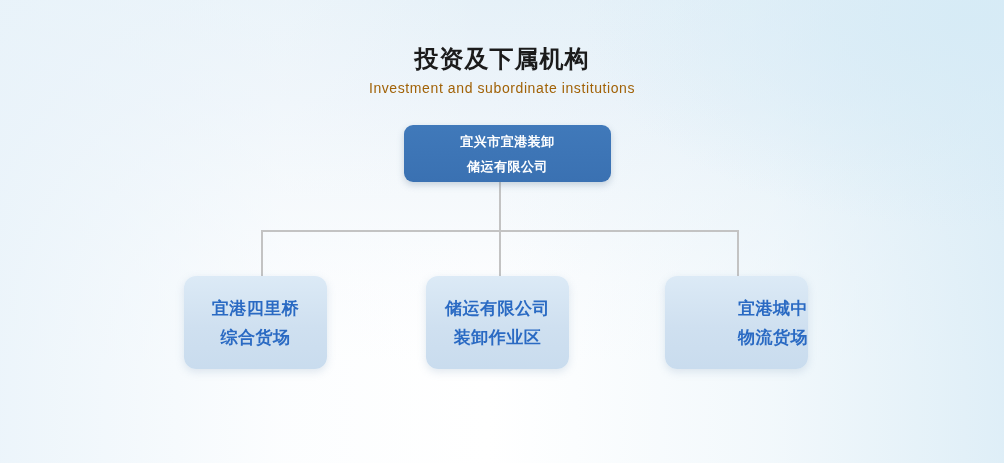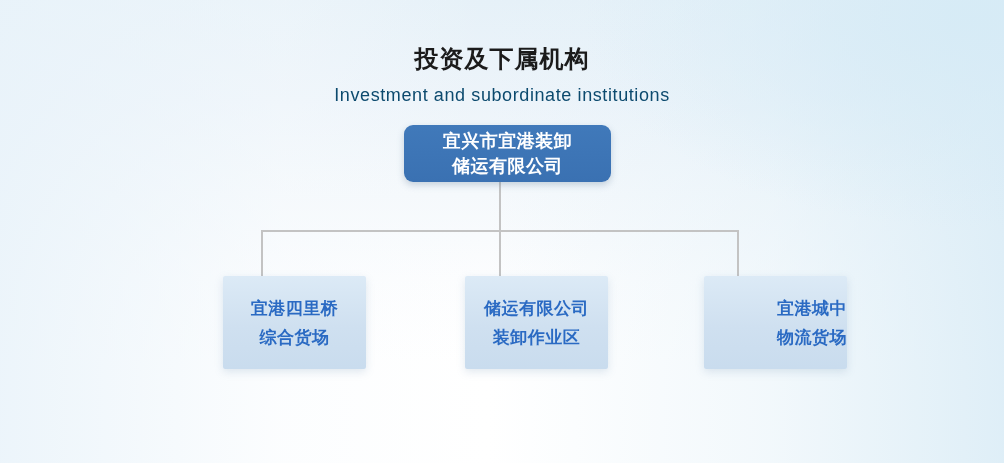--- a/index.html
+++ b/index.html
@@ -65,23 +65,23 @@
     text-align: center;
   }
   #title-cn {
     font-size: 24px;
     font-weight: bold;
     color: #1b1b1b;
     letter-spacing: 1px;
     line-height: 30px;
   }
   #title-en {
-    margin-top: 12px;
-    font-size: 18px;
-    color: #0c4a6e;
+    margin-top: 5px;
+    font-size: 14px;
+    color: #a16207;
     letter-spacing: 0.6px;
     line-height: 18px;
     font-weight: normal;
   }
 
   
   .conn {
     position: absolute;
     background: #c3c3c3;
   }
@@ -125,40 +125,39 @@
     height: 57px;
     border-radius: 9px;
     background: linear-gradient(to bottom, #4079ba 0%, #3a71b2 100%);
     box-shadow: 0 3px 7px rgba(90,120,150,0.30);
     display: flex;
     align-items: center;
     justify-content: center;
   }
   #root-label {
     color: #ffffff;
-    font-size: 18px;
+    font-size: 13px;
     font-weight: bold;
     line-height: 25px;
     text-align: center;
     letter-spacing: 0.5px;
     white-space: pre-line;
   }
 
   .child-node {
     position: absolute;
     top: 276px;
     width: 143px;
     height: 93px;
-    border-radius: 2px;
+    border-radius: 12px;
     background: linear-gradient(to bottom, #dceaf6 0%, #cfe0f0 55%, #c9dcee 100%);
     box-shadow: 0 3px 8px rgba(120,150,180,0.22);
     display: flex;
     align-items: center;
     justify-content: center;
-    margin-left: 39px;
   }
   #child-node-1 { left: 184px; }
   #child-node-2 { left: 426px; }
   #child-node-3 { left: 665px; justify-content: flex-end; }
 
   .child-label {
     color: #2a6ac3;
     font-size: 17px;
     font-weight: bold;
     line-height: 29px;

